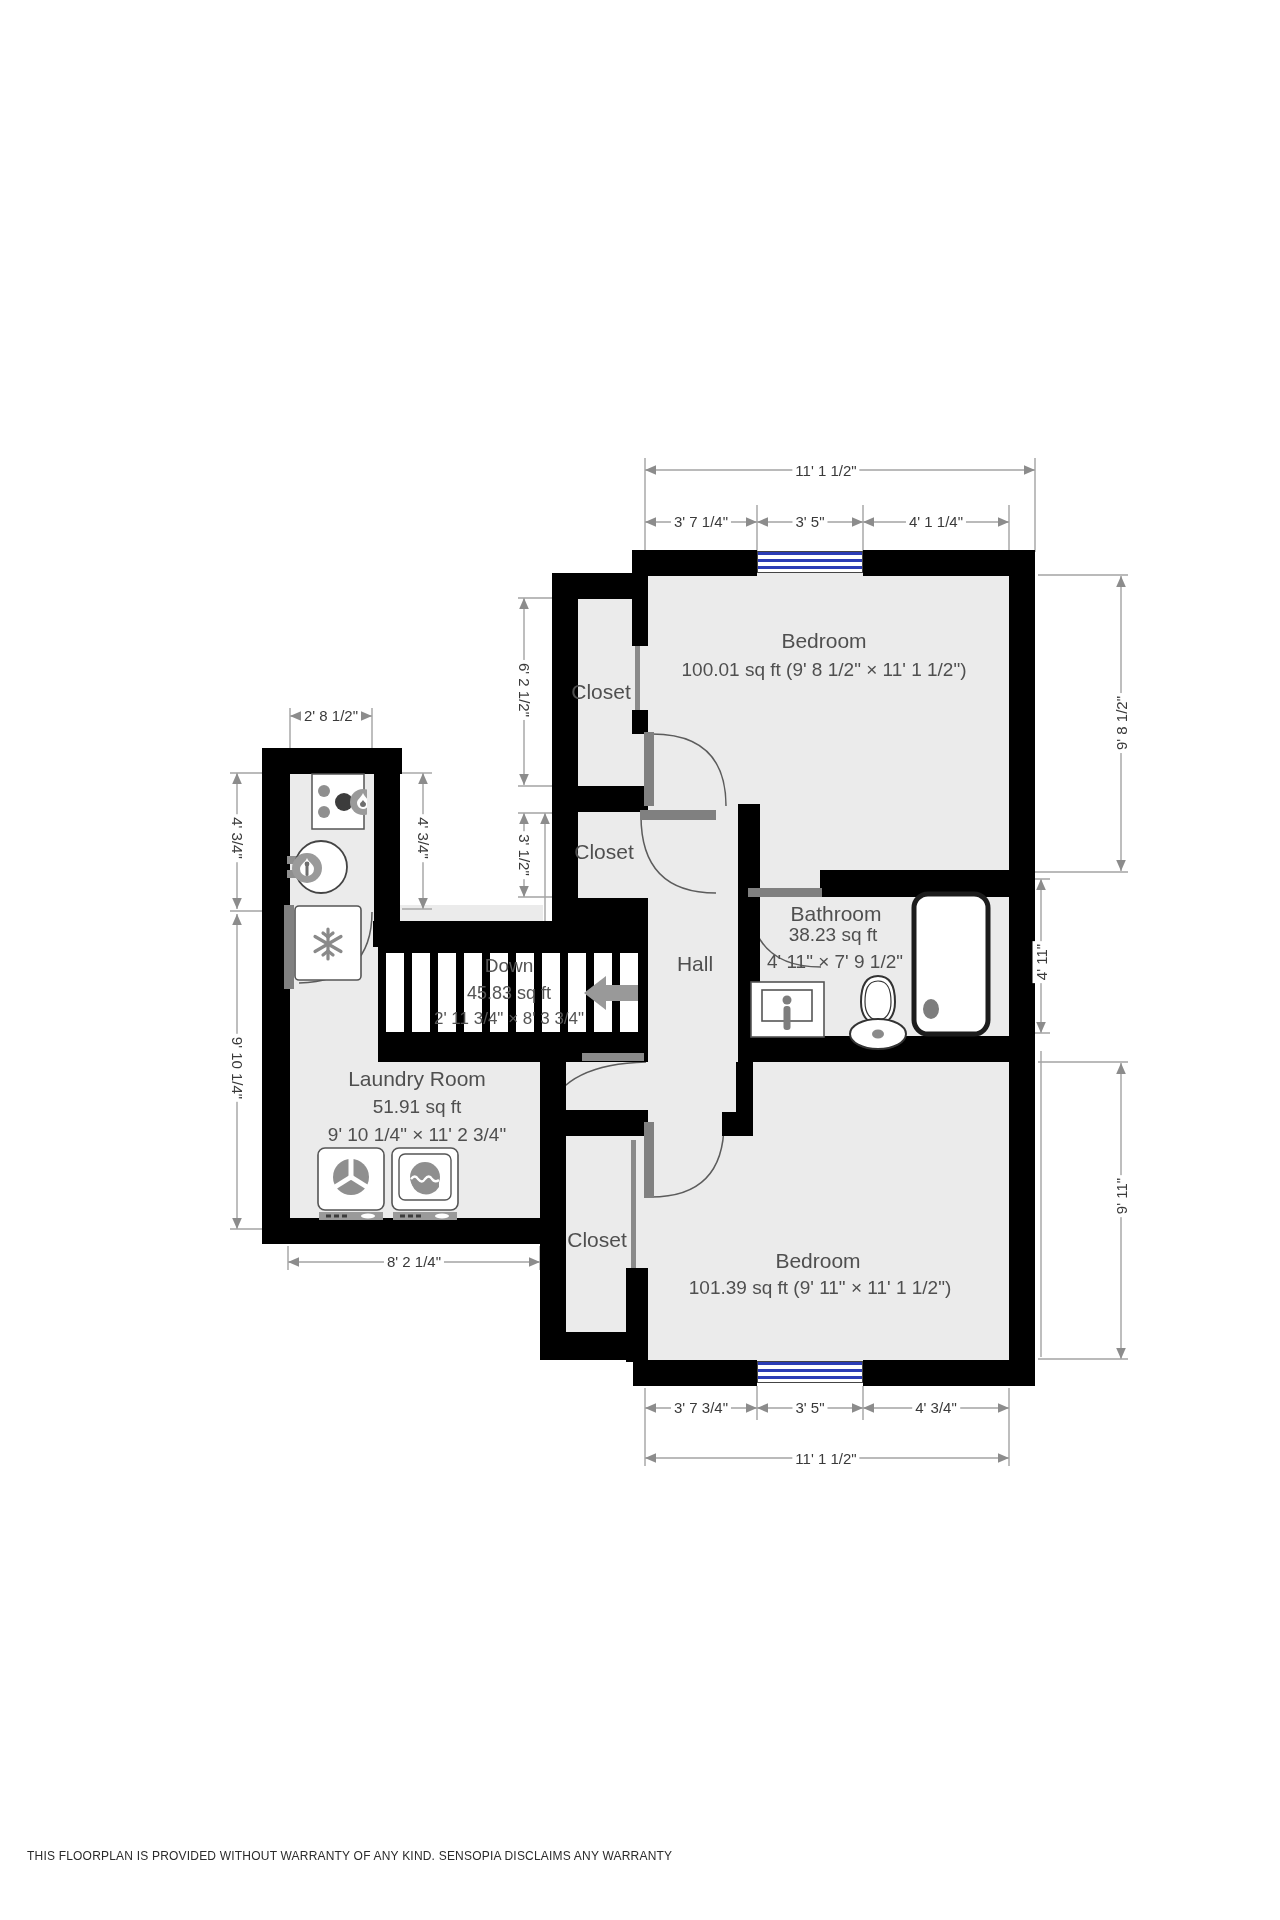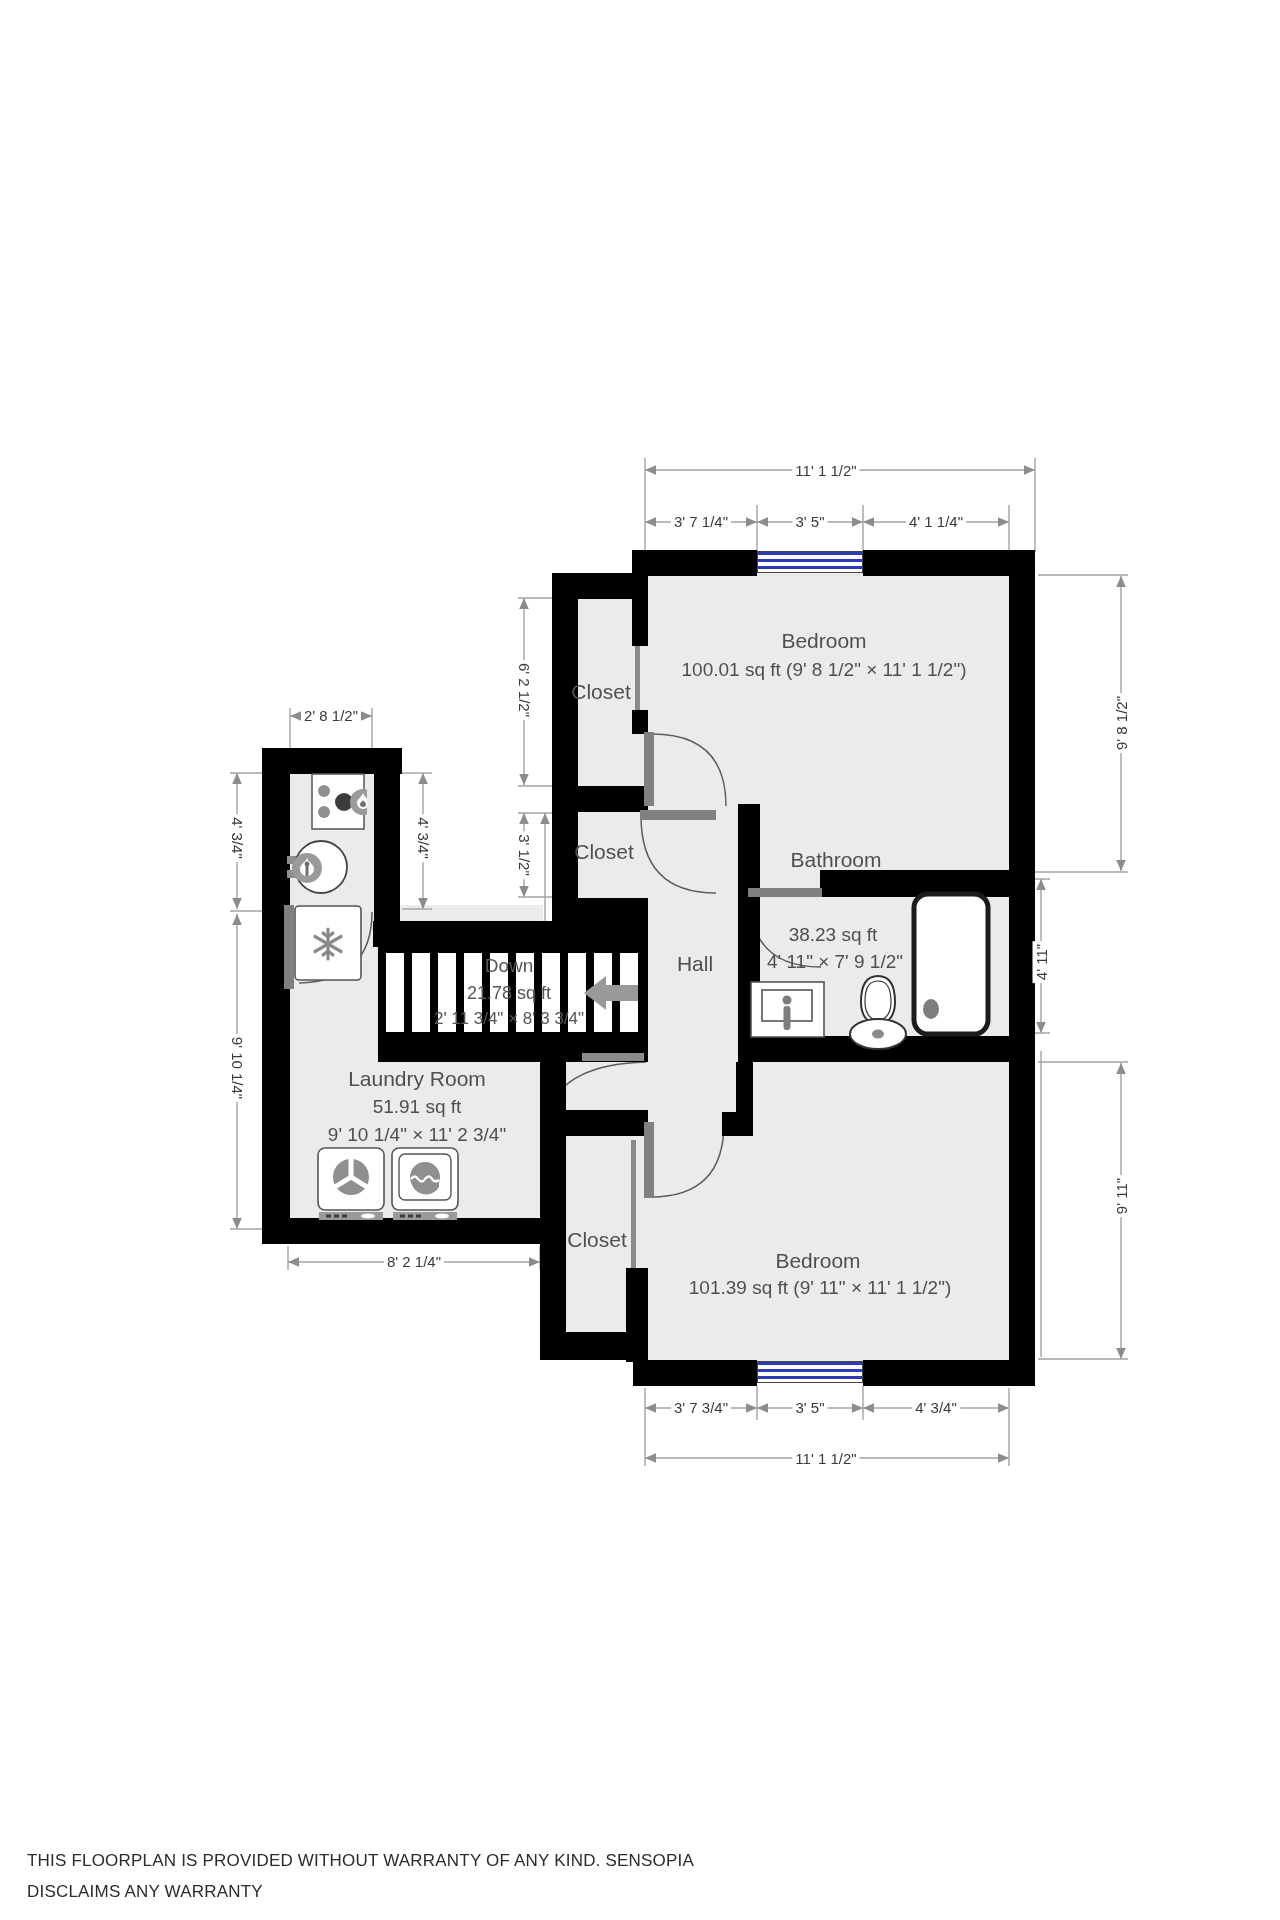--- a/index.html
+++ b/index.html
@@ -20,21 +20,21 @@
   .rsub{font-size:19px;}
   .dim{position:absolute;transform:translate(-50%,-50%);font-size:15px;color:#3a3a3a;
        background:#fff;padding:0 3px;white-space:nowrap;}
   .dim.rotL{transform:translate(-50%,-50%) rotate(90deg);}
   .dim.rotR{transform:translate(-50%,-50%) rotate(-90deg);}
   .stxt{position:absolute;transform:translate(-50%,-50%);color:#555;white-space:nowrap;}
   .arrow-left{position:absolute;}
   .arrow-left .tip{position:absolute;left:0;top:0;width:0;height:0;
        border-top:17px solid transparent;border-bottom:17px solid transparent;border-right:22px solid #999;}
   .arrow-left .bar{position:absolute;left:22px;top:9px;width:32px;height:16px;background:#999;}
-  .disclaimer{position:absolute;left:27px;top:1846px;width:680px;font-size:17px;line-height:1.8;
+  .disclaimer{position:absolute;left:27px;top:1846px;width:680px;font-size:12px;line-height:1.8;
        letter-spacing:0.2px;color:#2b2b2b;}
   .fix{position:absolute;}
 </style>
 </head>
 <body>
 
 <div id="canvas">
 
   <div class="floor" style="left:633px;top:560px;width:378px;height:320px;"></div>
   <div class="floor" style="left:556px;top:578px;width:84px;height:344px;"></div>
@@ -244,26 +244,26 @@
 
   <div class="arrow-left" style="left:584px;top:976px;width:56px;height:34px;">
     <div class="tip"></div>
       <div class="bar"></div>
   </div>
 
   <div class="rlabel" style="left:824px;top:641px;">Bedroom</div>
   <div class="rsub" style="left:824px;top:670px;">100.01 sq ft (9' 8 1/2" × 11' 1 1/2")</div>
   <div class="rlabel" style="left:601px;top:692px;">Closet</div>
   <div class="rlabel" style="left:604px;top:852px;">Closet</div>
-  <div class="rlabel" style="left:836px;top:860px;">Bathroom</div>
+  <div class="rlabel" style="left:836px;top:914px;">Bathroom</div>
   <div class="rsub" style="left:833px;top:935px;">38.23 sq ft</div>
   <div class="rsub" style="left:835px;top:962px;">4' 11" × 7' 9 1/2"</div>
   <div class="rlabel" style="left:695px;top:964px;">Hall</div>
   <div class="stxt" style="left:509px;top:966px;font-size:19px;text-align:right;">Down</div>
-  <div class="stxt" style="left:509px;top:993px;font-size:18px;">21.78 sq ft</div>
+  <div class="stxt" style="left:509px;top:993px;font-size:18px;">45.83 sq ft</div>
   <div class="stxt" style="left:509px;top:1019px;font-size:17px;">2' 11 3/4" × 8' 3 3/4"</div>
   <div class="rlabel" style="left:417px;top:1079px;">Laundry Room</div>
   <div class="rsub" style="left:417px;top:1107px;">51.91 sq ft</div>
   <div class="rsub" style="left:417px;top:1135px;">9' 10 1/4" × 11' 2 3/4"</div>
   <div class="rlabel" style="left:597px;top:1240px;">Closet</div>
   <div class="rlabel" style="left:818px;top:1261px;">Bedroom</div>
   <div class="rsub" style="left:820px;top:1288px;">101.39 sq ft (9' 11" × 11' 1 1/2")</div>
 
   <div class="dim" style="left:826px;top:470px;">11' 1 1/2"</div>
   <div class="dim" style="left:701px;top:521px;">3' 7 1/4"</div>

